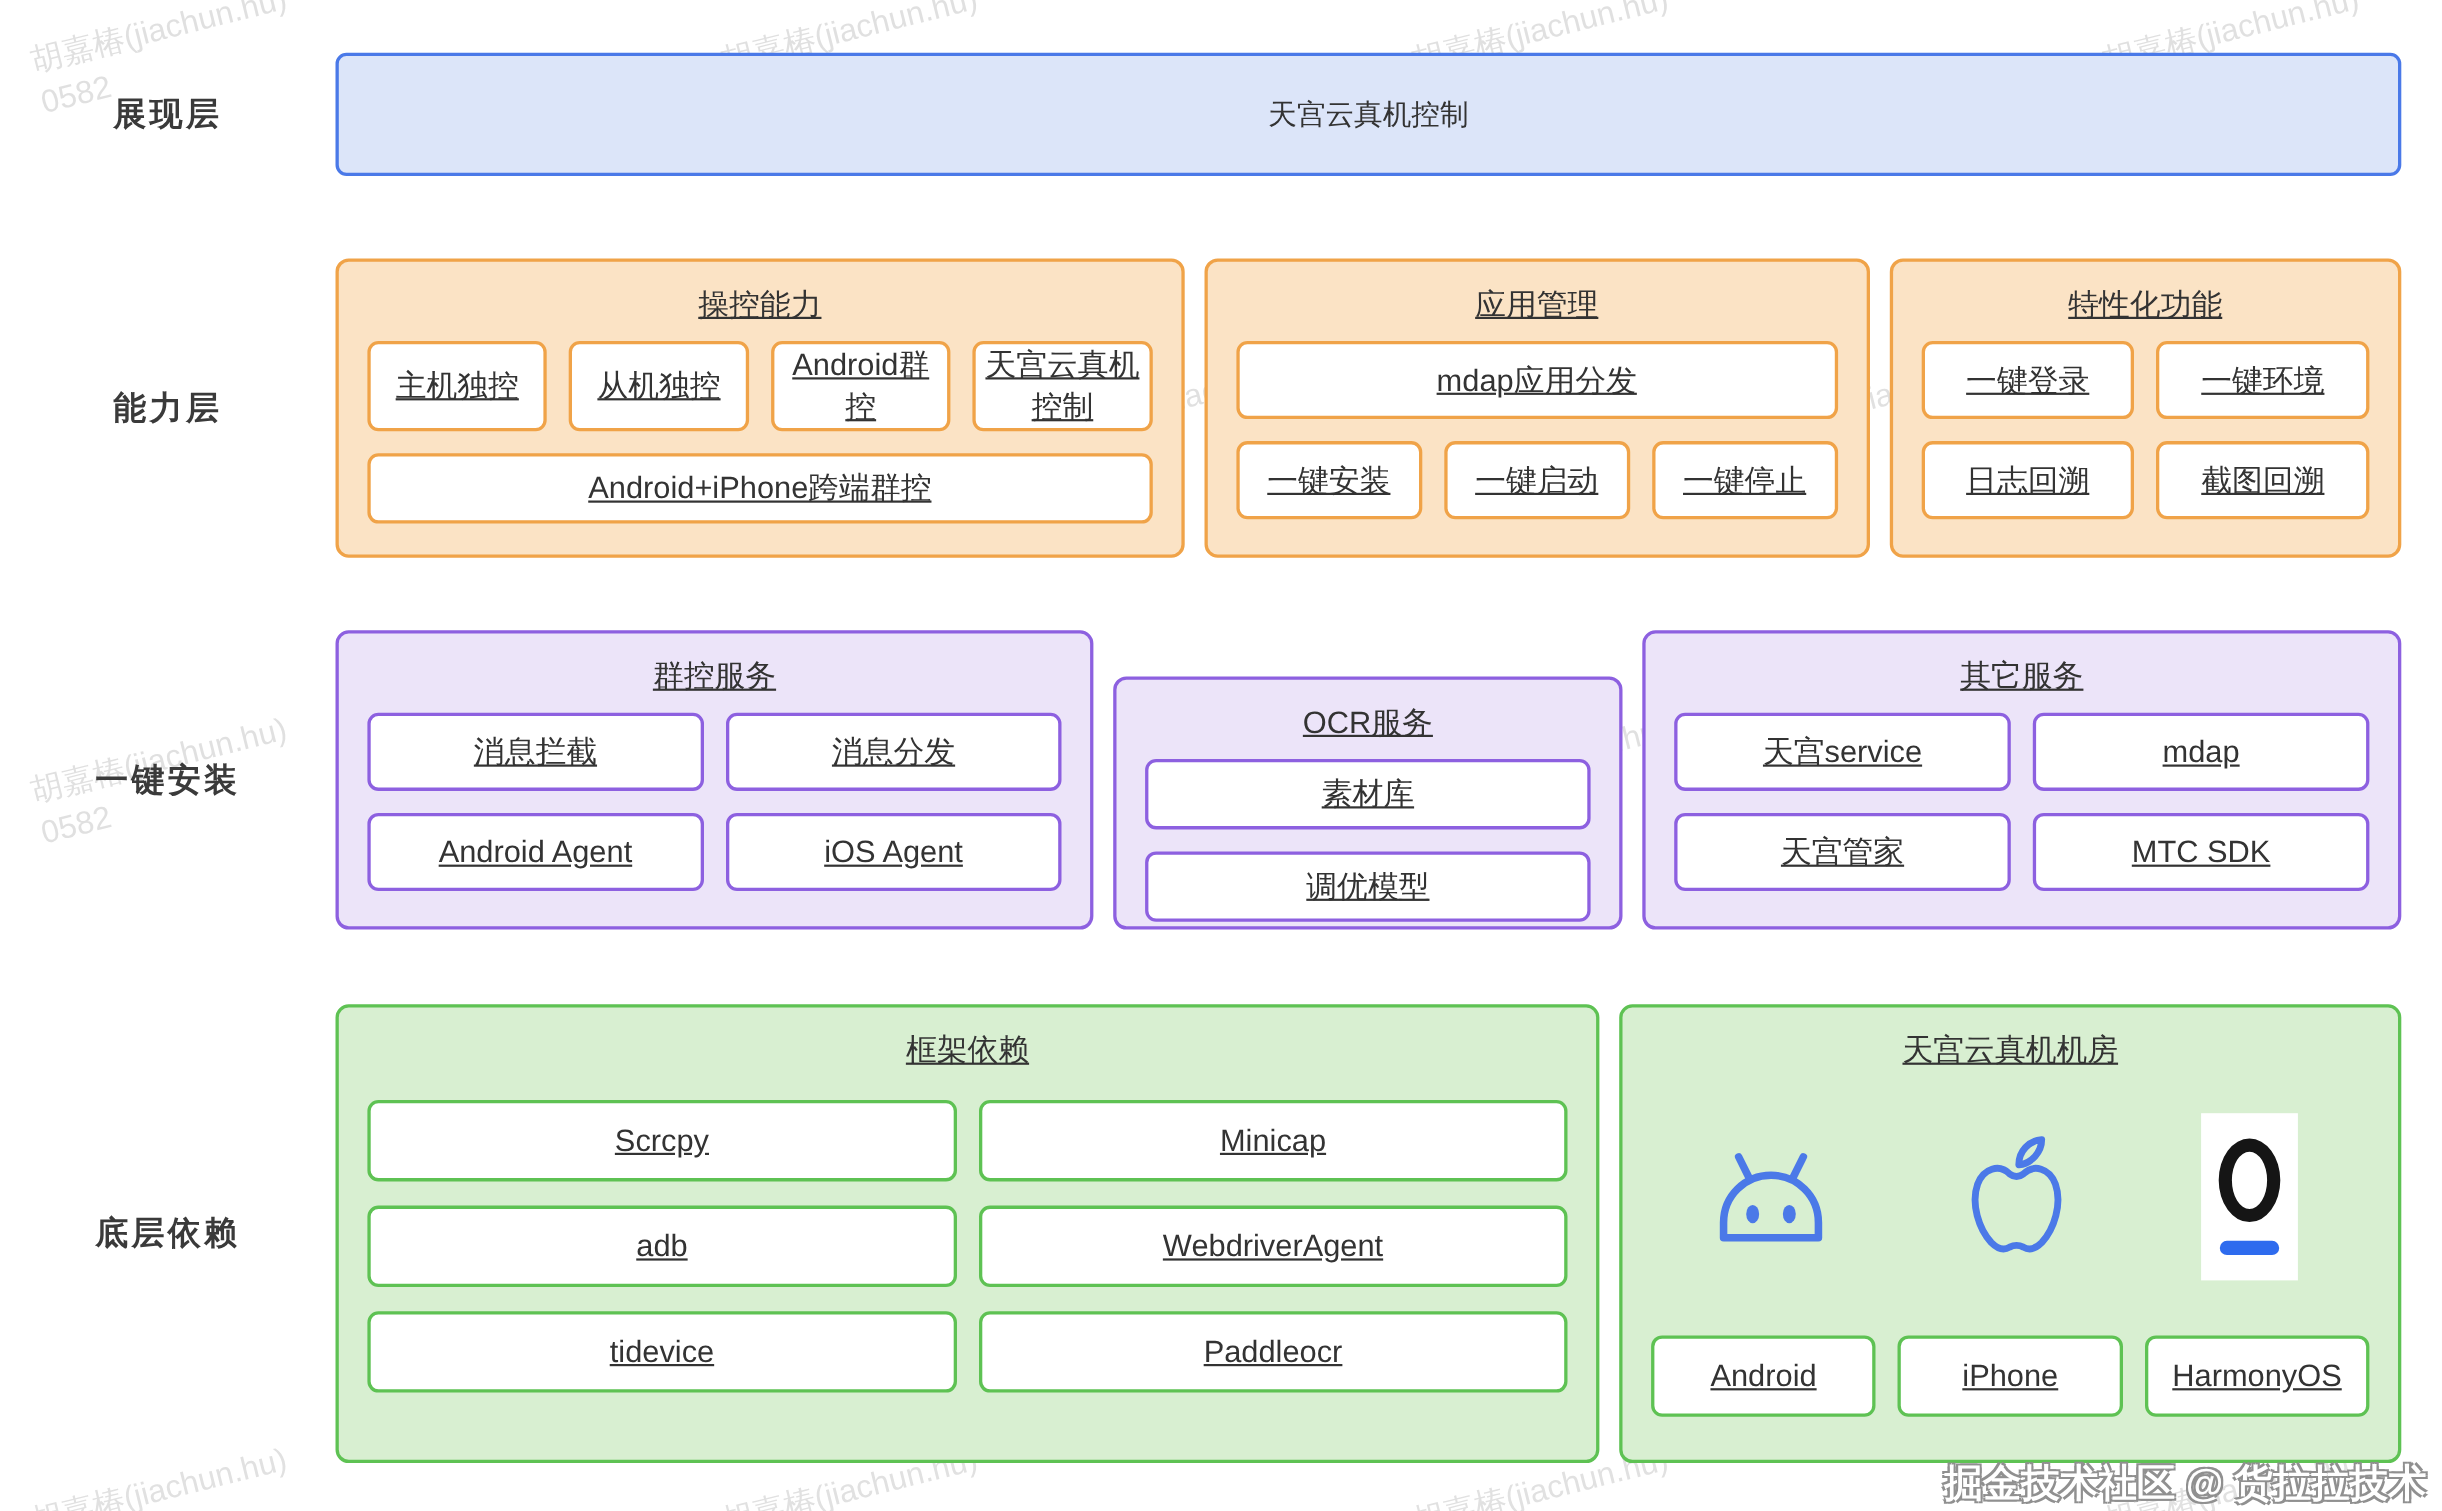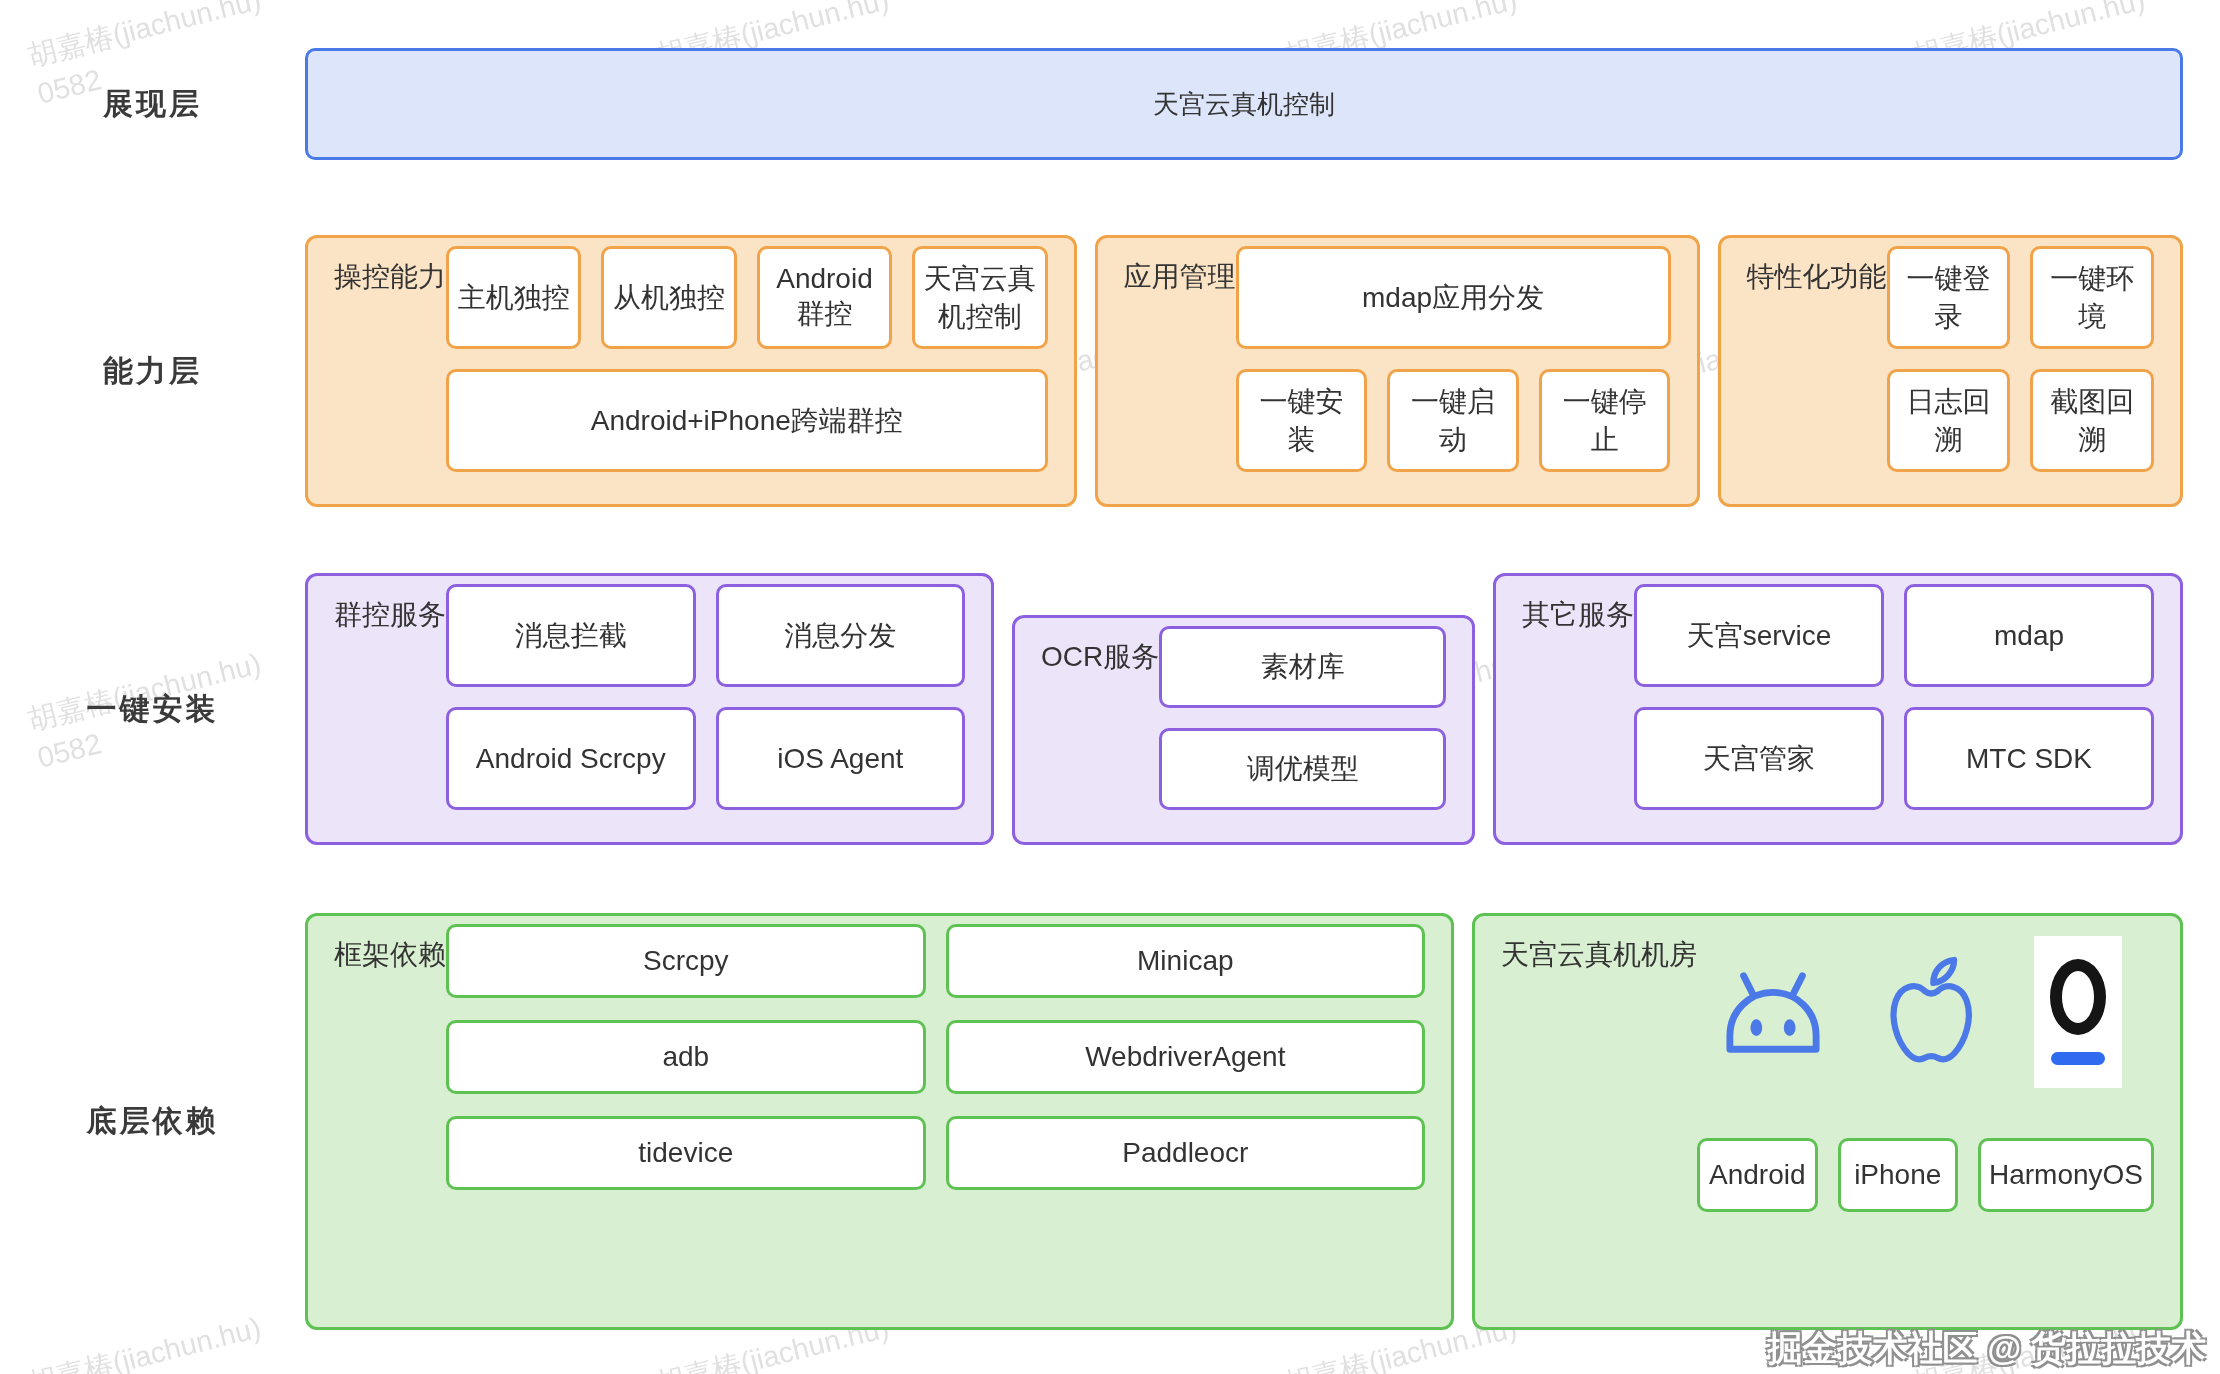--- a/index.html
+++ b/index.html
@@ -24,22 +24,22 @@
   }
   .content{flex:1;margin-right:37px;display:flex;gap:18px;min-width:0;}
   
   .blue-box{
     flex:1;display:flex;align-items:center;justify-content:center;
     background:var(--blue-fill);border:3px solid var(--blue-border);border-radius:10px;
     font-size:26px;
   }
   
   .group{
-    border-radius:12px;display:flex;flex-direction:row;
-    padding:8px 26px 32px;min-width:0;box-sizing:border-box;
+    border-radius:12px;display:flex;flex-direction:column;
+    padding:8px 26px 32px;min-width:0;box-sizing:border-box;text-decoration:underline;
   }
   .group.orange{background:var(--orange-fill);border:3px solid var(--orange-border);}
   .group.purple{background:var(--purple-fill);border:3px solid var(--purple-border);}
   .group.green{background:var(--green-fill);border:3px solid var(--green-border);}
   .group-title{text-align:center;font-size:28px;padding:12px 0 14px;flex:none;}
   .group-body{flex:1;display:flex;flex-direction:column;gap:20px;}
   .item-row{display:flex;gap:20px;flex:1;}
   .item{
     flex:1;background:#fff;border-radius:10px;display:flex;align-items:center;justify-content:center;
     font-size:28px;min-height:64px;text-align:center;padding:0 8px;box-sizing:border-box;
@@ -210,21 +210,21 @@
     <div class="layer-label">一键安装</div>
     <div class="content">
       <div class="group purple g1">
         <div class="group-title">群控服务</div>
         <div class="group-body">
           <div class="item-row">
             <div class="item">消息拦截</div>
             <div class="item">消息分发</div>
           </div>
           <div class="item-row">
-            <div class="item">Android Scrcpy</div>
+            <div class="item">Android Agent</div>
             <div class="item">iOS Agent</div>
           </div>
         </div>
       </div>
       <div class="group purple g2">
         <div class="group-title">OCR服务</div>
         <div class="group-body">
           <div class="item-row">
             <div class="item">素材库</div>
           </div>

